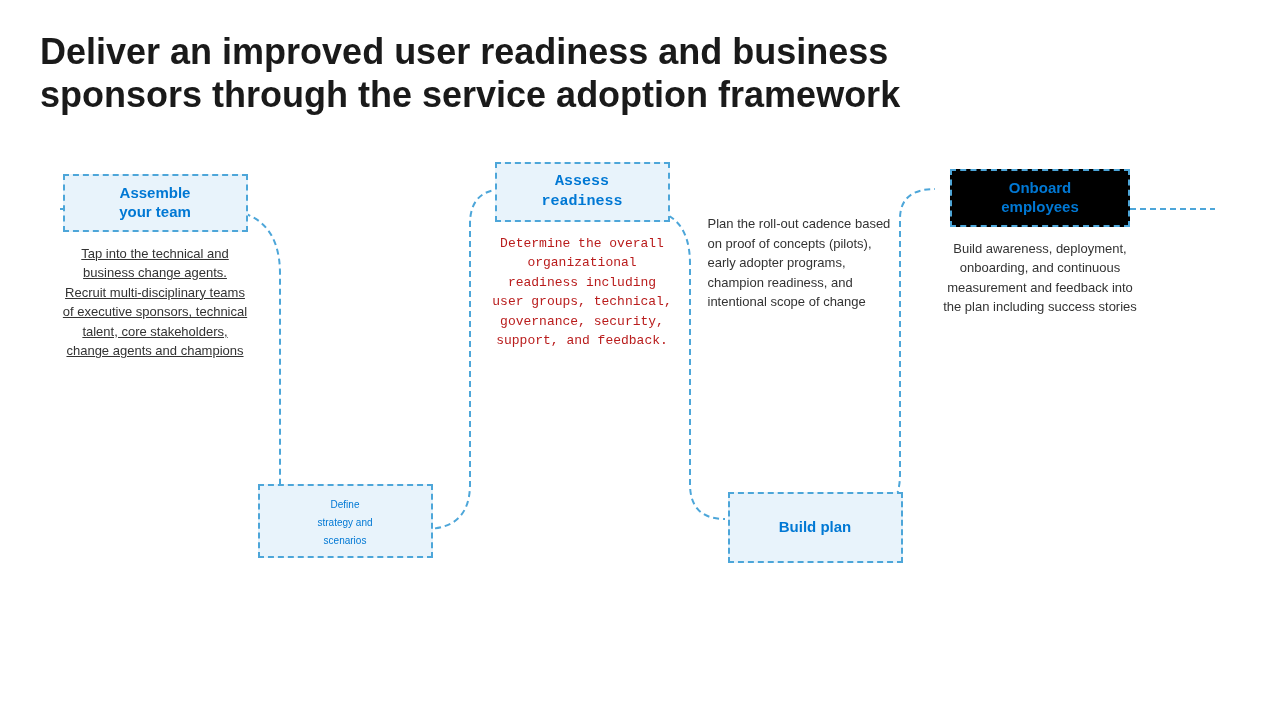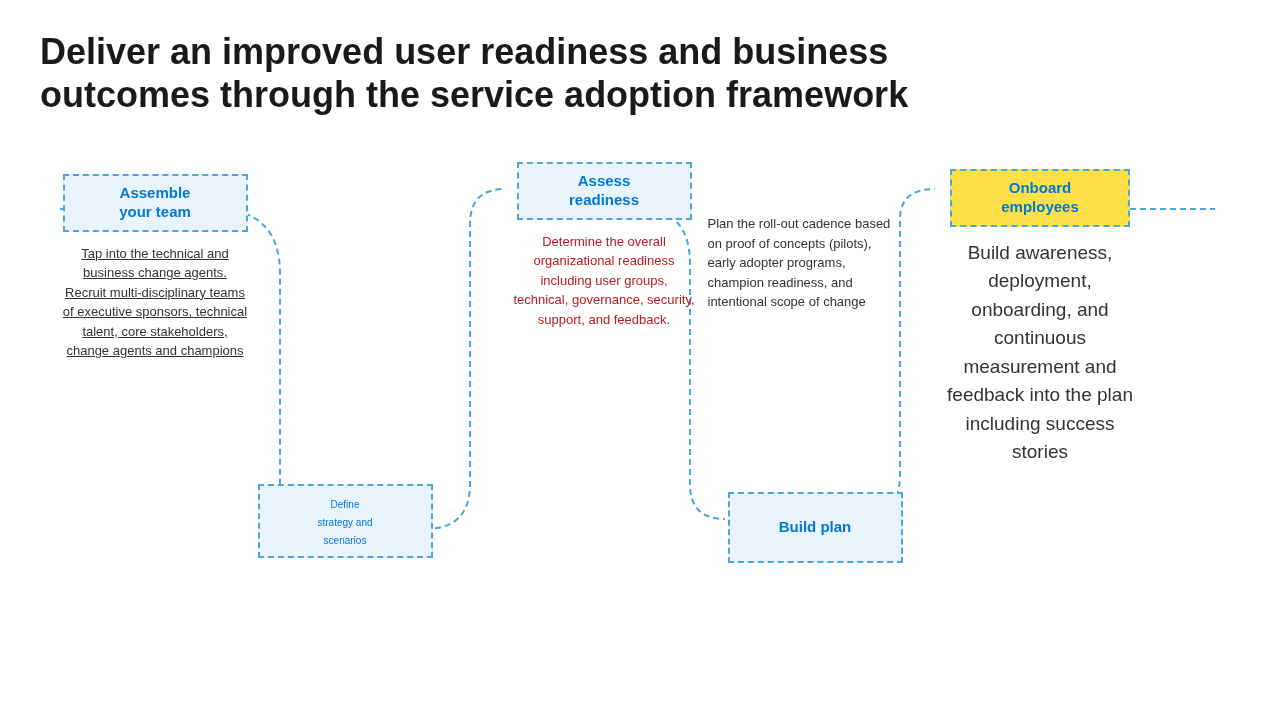--- a/index.html
+++ b/index.html
@@ -68,21 +68,21 @@
       width: 100%;
       height: 100%;
       pointer-events: none;
     }
   </style>
 </head>
 <body>
 
 <h1 class="main-title">
   <span>Deliver an improved user readiness and business</span><br>
-  <span>outcomes through the service adoption framework</span>
+  <span>sponsors through the service adoption framework</span>
 </h1>
 
 <div class="diagram-container">
 
   <svg class="connector-svg" viewBox="0 0 1200 430" preserveAspectRatio="none">
 
     <path d="M 175 65 Q 240 65 240 130 L 240 350 Q 240 385 275 385" fill="none" stroke="#4da6d9" stroke-width="2" stroke-dasharray="6,4"></path>
 
     <path d="M 385 385 Q 430 385 430 340 L 430 80 Q 430 45 465 45" fill="none" stroke="#4da6d9" stroke-width="2" stroke-dasharray="6,4"></path>
 
@@ -104,38 +104,38 @@
   </div>
 
   <div class="col-absolute" style="left: 210px; top: 340px; width: 190px;">
     <div class="step-box" style="border: 2px dashed #4da6d9; padding: 8px 16px; text-align: center; background: #e8f3fb; width: 175px;">
       <span class="step-box-label" style="font-size:10px; font-weight:400; color:#0078d4; white-space:pre-line;text-align:center;">Define
 strategy and
 scenarios</span>
     </div>
   </div>
 
-  <div class="col-absolute" style="left: 469px; top: 18px; width: 190px;">
+  <div class="col-absolute" style="left: 447px; top: 18px; width: 190px; font-family: Liberation Mono, monospace;">
     <div class="step-box" style="border: 2px dashed #4da6d9; padding: 8px 16px; text-align: center; background: #e8f3fb; width: 175px;">
       <span class="step-box-label" style="font-size:15px; font-weight:700; color:#0078d4; white-space:pre-line;">Assess
 readiness</span>
     </div>
     <p class="step-description" style="margin-top:12px; font-size:13px; color:#b91c1c; text-align:center; line-height:1.5; max-width:185px;">Determine the overall organizational readiness including user groups, technical, governance, security, support, and feedback.</p>
   </div>
 
   <div class="col-absolute" style="left: 665px; top: 60px; width: 200px;">
     <p class="step-description" style="font-size:13px; color:#333; text-align:left; line-height:1.5; max-width:195px;">Plan the roll-out cadence based on proof of concepts (pilots), early adopter programs, champion readiness, and intentional scope of change</p>
   </div>
   <div class="col-absolute" style="left: 680px; top: 348px; width: 190px;">
     <div class="step-box" style="border: 2px dashed #4da6d9; padding: 24px 30px; text-align: center; background: #e8f3fb; width: 175px;">
       <span class="step-box-label" style="font-size:15px; font-weight:700; color:#0078d4; white-space:pre-line;">Build plan</span>
     </div>
   </div>
 
   <div class="col-absolute" style="left: 900px; top: 25px; width: 200px;">
-    <div class="step-box" style="border: 2px dashed #4da6d9; padding: 8px 28px; text-align: center; background: #fde047; width: 180px;">
+    <div class="step-box" style="border: 2px dashed #4da6d9; padding: 8px 28px; text-align: center; background: #000000; width: 180px;">
       <span class="step-box-label" style="font-size:15px; font-weight:700; color:#0078d4; white-space:pre-line;">Onboard
 employees</span>
     </div>
-    <p class="step-description" style="margin-top:12px; font-size:19px; color:#333; text-align:center; line-height:1.5; max-width:195px;">Build awareness, deployment, onboarding, and continuous measurement and feedback into the plan including success stories</p>
+    <p class="step-description" style="margin-top:12px; font-size:13px; color:#333; text-align:center; line-height:1.5; max-width:195px;">Build awareness, deployment, onboarding, and continuous measurement and feedback into the plan including success stories</p>
   </div>
 
 </div>
 
 </body></html>

